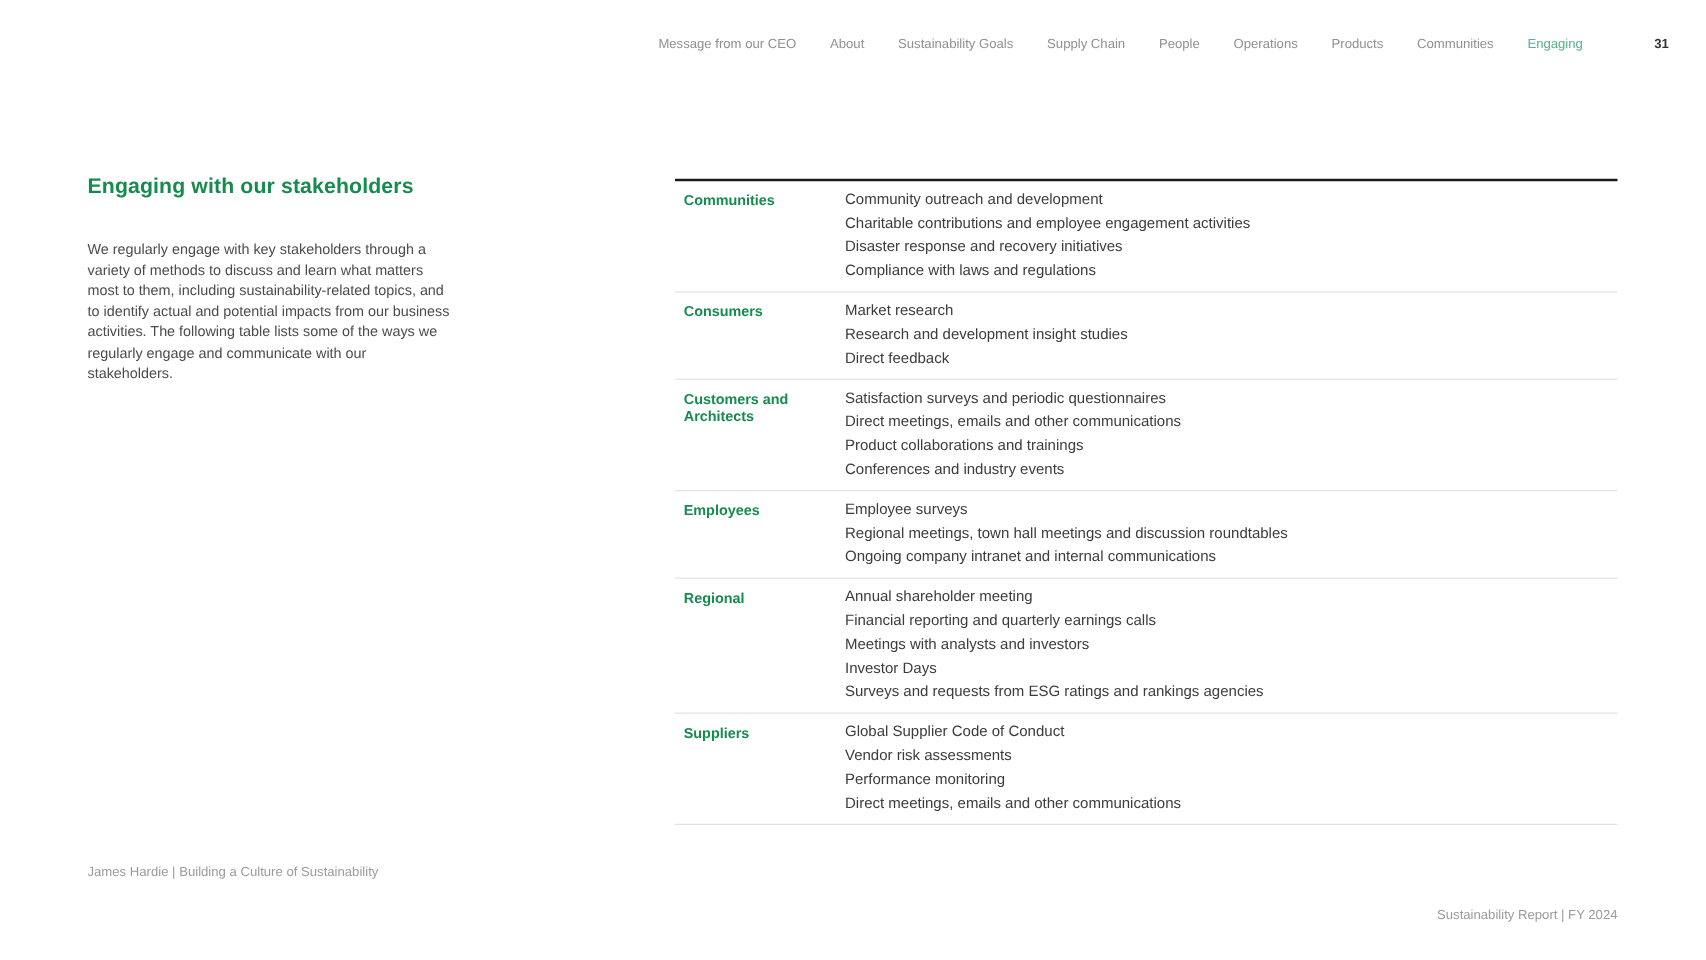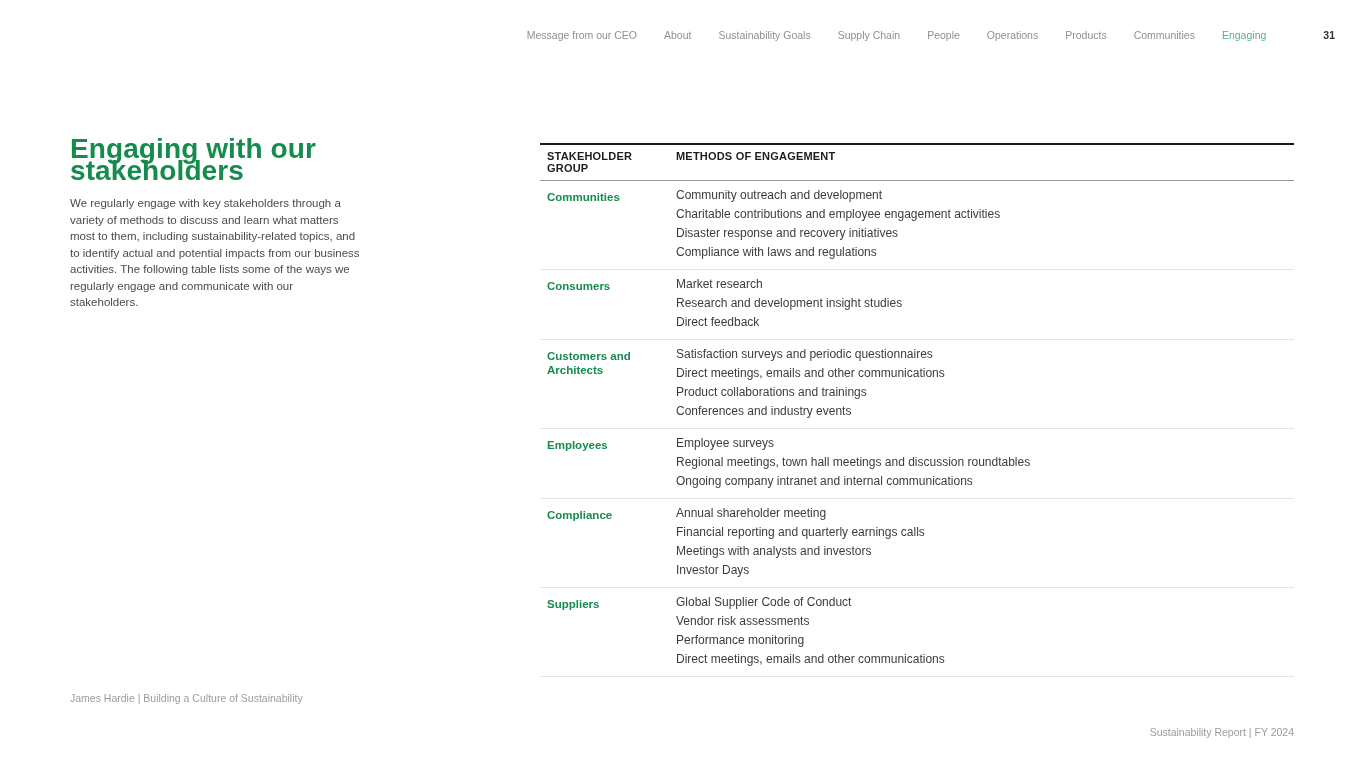--- a/index.html
+++ b/index.html
@@ -20,25 +20,25 @@
     display:flex;justify-content:flex-end;align-items:baseline;gap:27px;
     font-size:10.5px;color:var(--nav-gray);margin-left:36px;
   }
   .nav-item{cursor:pointer;white-space:nowrap;}
   .nav-item.active{color:var(--nav-active);}
   .page-number{font-weight:bold;color:#333;margin-left:30px;font-size:10.5px;}
 
   
   .intro{position:absolute;left:70px;top:138px;width:294px;}
   .intro-title{
-    color:var(--green);font-size:28px;font-weight:bold;line-height:22px;
+    color:var(--green);font-size:17px;font-weight:bold;line-height:22px;
     letter-spacing:0.1px;
   }
   .intro-body{
-    margin-top:13px;font-size:11.5px;line-height:16.5px;color:var(--body-text);
+    margin-top:32px;font-size:11.5px;line-height:16.5px;color:var(--body-text);
   }
 
   
   .stake-table{
     position:absolute;left:540px;top:143px;width:754px;
     border-top:2px solid #1a1a1a;
   }
   .t-header{
     display:flex;border-bottom:1px solid #999;
     padding:5px 0 6px 7px;
@@ -80,24 +80,20 @@
     <span class="nav-item active">Engaging</span>
   <span class="page-number">31</span>
 </div>
 
 <div class="intro">
   <h1 class="intro-title">Engaging with our stakeholders</h1>
   <p class="intro-body">We regularly engage with key stakeholders through a variety of methods to discuss and learn what matters most to them, including sustainability-related topics, and to identify actual and potential impacts from our business activities. The following table lists some of the ways we regularly engage and communicate with our stakeholders.</p>
 </div>
 
 <div class="stake-table">
-  <div class="t-header">
-    <div class="h1">STAKEHOLDER GROUP</div>
-    <div class="h2">METHODS OF ENGAGEMENT</div>
-  </div>
   <div id="table-body">
       <div class="t-row">
         <div class="t-group">Communities</div>
         <div class="t-methods">
           <div class="method">Community outreach and development</div>
           <div class="method">Charitable contributions and employee engagement activities</div>
           <div class="method">Disaster response and recovery initiatives</div>
           <div class="method">Compliance with laws and regulations</div>
         </div>
       </div>
@@ -120,26 +116,27 @@
       </div>
       <div class="t-row">
         <div class="t-group">Employees</div>
         <div class="t-methods">
           <div class="method">Employee surveys</div>
           <div class="method">Regional meetings, town hall meetings and discussion roundtables</div>
           <div class="method">Ongoing company intranet and internal communications</div>
         </div>
       </div>
       <div class="t-row">
-        <div class="t-group">Compliance</div>
+        <div class="t-group">Regional</div>
         <div class="t-methods">
           <div class="method">Annual shareholder meeting</div>
           <div class="method">Financial reporting and quarterly earnings calls</div>
           <div class="method">Meetings with analysts and investors</div>
           <div class="method">Investor Days</div>
+          <div class="method">Surveys and requests from ESG ratings and rankings agencies</div>
         </div>
       </div>
       <div class="t-row">
         <div class="t-group">Suppliers</div>
         <div class="t-methods">
           <div class="method">Global Supplier Code of Conduct</div>
           <div class="method">Vendor risk assessments</div>
           <div class="method">Performance monitoring</div>
           <div class="method">Direct meetings, emails and other communications</div>
         </div>

